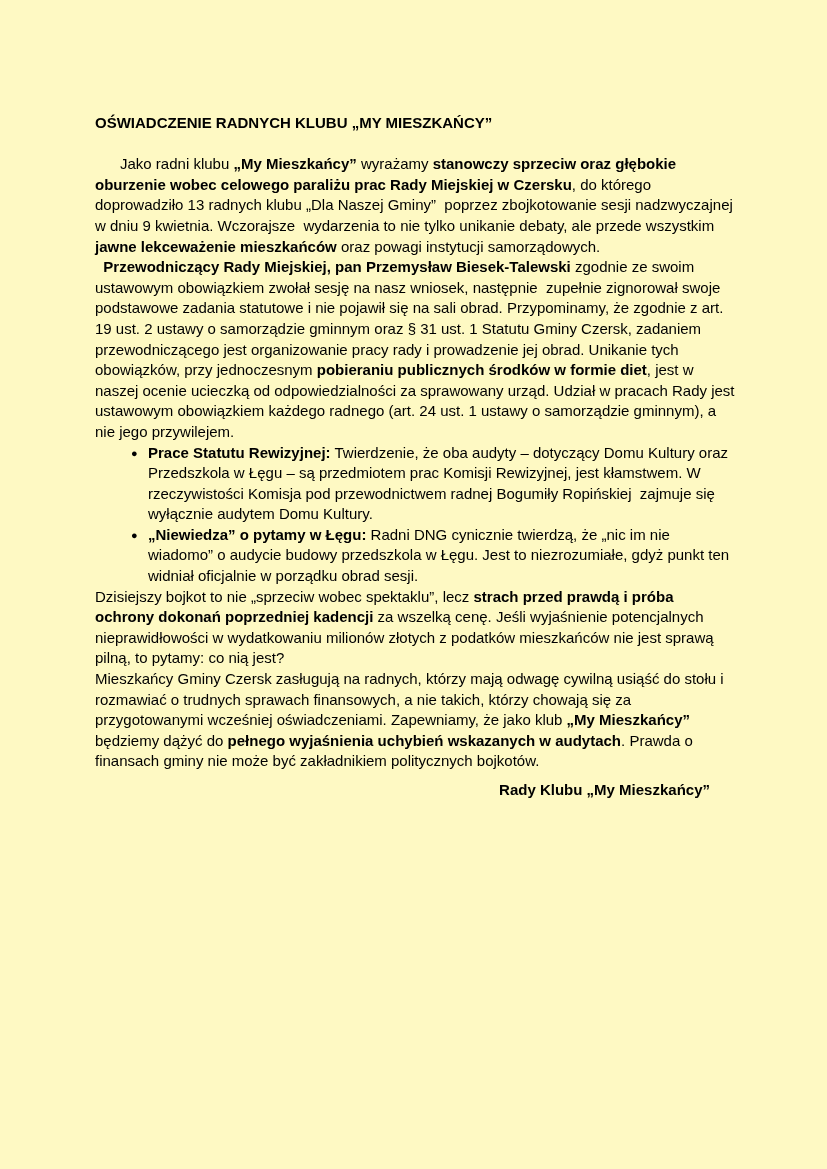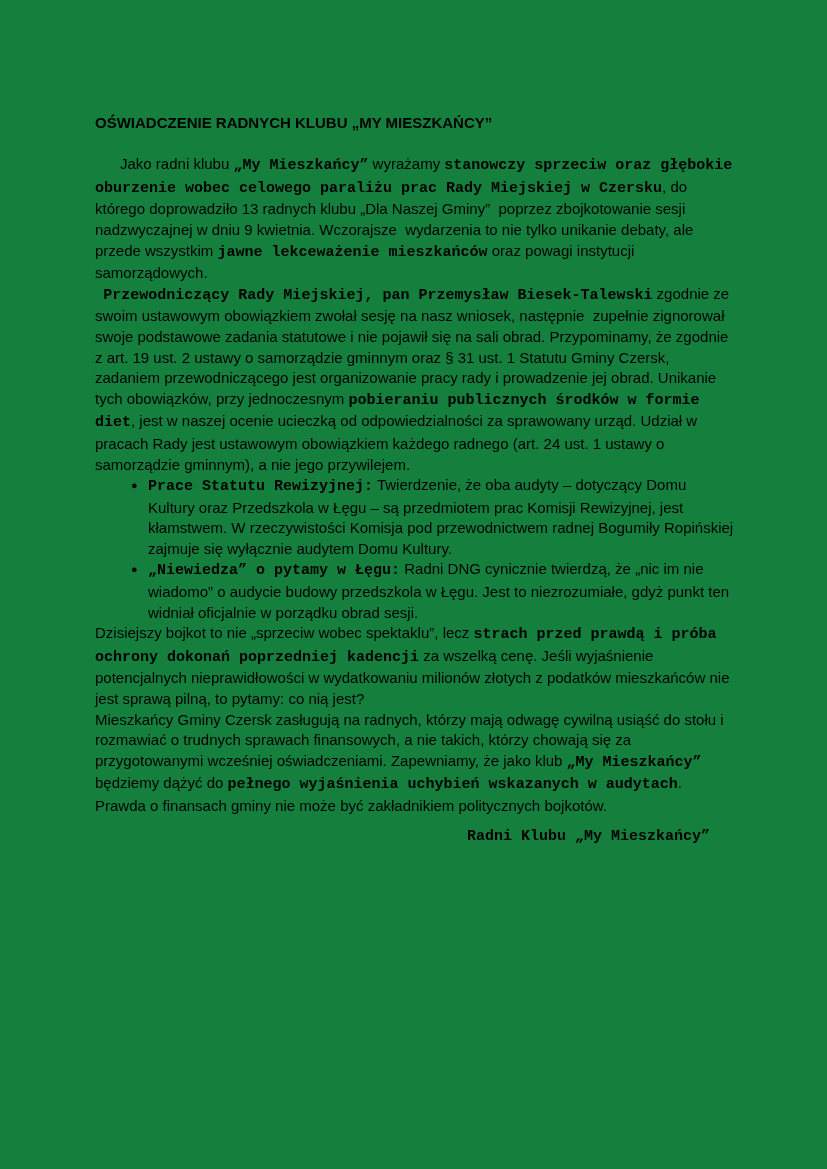--- a/index.html
+++ b/index.html
@@ -12,21 +12,21 @@
     height: 1169px;
     position: relative;
     overflow: hidden;
     color: #000000;
     font-family: "Liberation Sans", "DejaVu Sans", sans-serif;
   }
   .page {
     position: absolute;
     left: 0; top: 0;
     width: 827px; height: 1169px;
-    background: #15803d;
+    background: #fef9c3;
   }
   .content {
     position: absolute;
     left: 95px;
     top: 113px;
     width: 640px;
     font-size: 15px;
     line-height: 20.6px;
     letter-spacing: 0;
   }
@@ -34,21 +34,20 @@
     font-weight: bold;
     white-space: pre-wrap;
     margin: 0 0 20.6px 0;
   }
   .block {
     white-space: pre-wrap;
     margin: 0;
   }
   .block .b {
     font-weight: bold;
-    font-family: Liberation Mono, monospace;
   }
   .bullet {
     position: relative;
     padding-left: 53px;
   }
   .bullet .marker {
     position: absolute;
     left: 36px;
     top: 0;
     font-size: 11px;
@@ -67,16 +66,16 @@
 <div class="page">
   <div class="content">
     <p class="doc-title">OŚWIADCZENIE RADNYCH KLUBU „MY MIESZKAŃCY”</p>
     <div>
         <div class="block paragraph"><span>      Jako radni klubu </span><span class="b">„My Mieszkańcy”</span><span> wyrażamy </span><span class="b">stanowczy sprzeciw oraz głębokie oburzenie wobec celowego paraliżu prac Rady Miejskiej w Czersku</span><span>, do którego doprowadziło 13 radnych klubu „Dla Naszej Gminy”  poprzez zbojkotowanie sesji nadzwyczajnej w dniu 9 kwietnia. Wczorajsze  wydarzenia to nie tylko unikanie debaty, ale przede wszystkim </span><span class="b">jawne lekceważenie mieszkańców</span><span> oraz powagi instytucji samorządowych.</span></div>
         <div class="block paragraph"><span>  </span><span class="b">Przewodniczący Rady Miejskiej, pan Przemysław Biesek-Talewski</span><span> zgodnie ze swoim ustawowym obowiązkiem zwołał sesję na nasz wniosek, następnie  zupełnie zignorował swoje podstawowe zadania statutowe i nie pojawił się na sali obrad. Przypominamy, że zgodnie z art. 19 ust. 2 ustawy o samorządzie gminnym oraz § 31 ust. 1 Statutu Gminy Czersk, zadaniem przewodniczącego jest organizowanie pracy rady i prowadzenie jej obrad. Unikanie tych obowiązków, przy jednoczesnym </span><span class="b">pobieraniu publicznych środków w formie diet</span><span>, jest w naszej ocenie ucieczką od odpowiedzialności za sprawowany urząd. Udział w pracach Rady jest ustawowym obowiązkiem każdego radnego (art. 24 ust. 1 ustawy o samorządzie gminnym), a nie jego przywilejem.</span></div>
         <div class="block bullet"><span class="marker">●</span><span class="b">Prace Statutu Rewizyjnej:</span><span> Twierdzenie, że oba audyty – dotyczący Domu Kultury oraz Przedszkola w Łęgu – są przedmiotem prac Komisji Rewizyjnej, jest kłamstwem. W rzeczywistości Komisja pod przewodnictwem radnej Bogumiły Ropińskiej  zajmuje się wyłącznie audytem Domu Kultury.</span></div>
         <div class="block bullet"><span class="marker">●</span><span class="b">„Niewiedza” o pytamy w Łęgu:</span><span> Radni DNG cynicznie twierdzą, że „nic im nie wiadomo” o audycie budowy przedszkola w Łęgu. Jest to niezrozumiałe, gdyż punkt ten widniał oficjalnie w porządku obrad sesji.</span></div>
         <div class="block paragraph"><span>Dzisiejszy bojkot to nie „sprzeciw wobec spektaklu”, lecz </span><span class="b">strach przed prawdą i próba ochrony dokonań poprzedniej kadencji</span><span> za wszelką cenę. Jeśli wyjaśnienie potencjalnych nieprawidłowości w wydatkowaniu milionów złotych z podatków mieszkańców nie jest sprawą pilną, to pytamy: co nią jest?</span></div>
         <div class="block paragraph"><span>Mieszkańcy Gminy Czersk zasługują na radnych, którzy mają odwagę cywilną usiąść do stołu i rozmawiać o trudnych sprawach finansowych, a nie takich, którzy chowają się za przygotowanymi wcześniej oświadczeniami. Zapewniamy, że jako klub </span><span class="b">„My Mieszkańcy”</span><span> będziemy dążyć do </span><span class="b">pełnego wyjaśnienia uchybień wskazanych w audytach</span><span>. Prawda o finansach gminy nie może być zakładnikiem politycznych bojkotów.</span></div>
-        <div class="block signature"><span class="b">Radni Klubu „My Mieszkańcy”</span></div>
+        <div class="block signature"><span class="b">Rady Klubu „My Mieszkańcy”</span></div>
       </div>
   </div>
 </div>
 
 </body></html>

